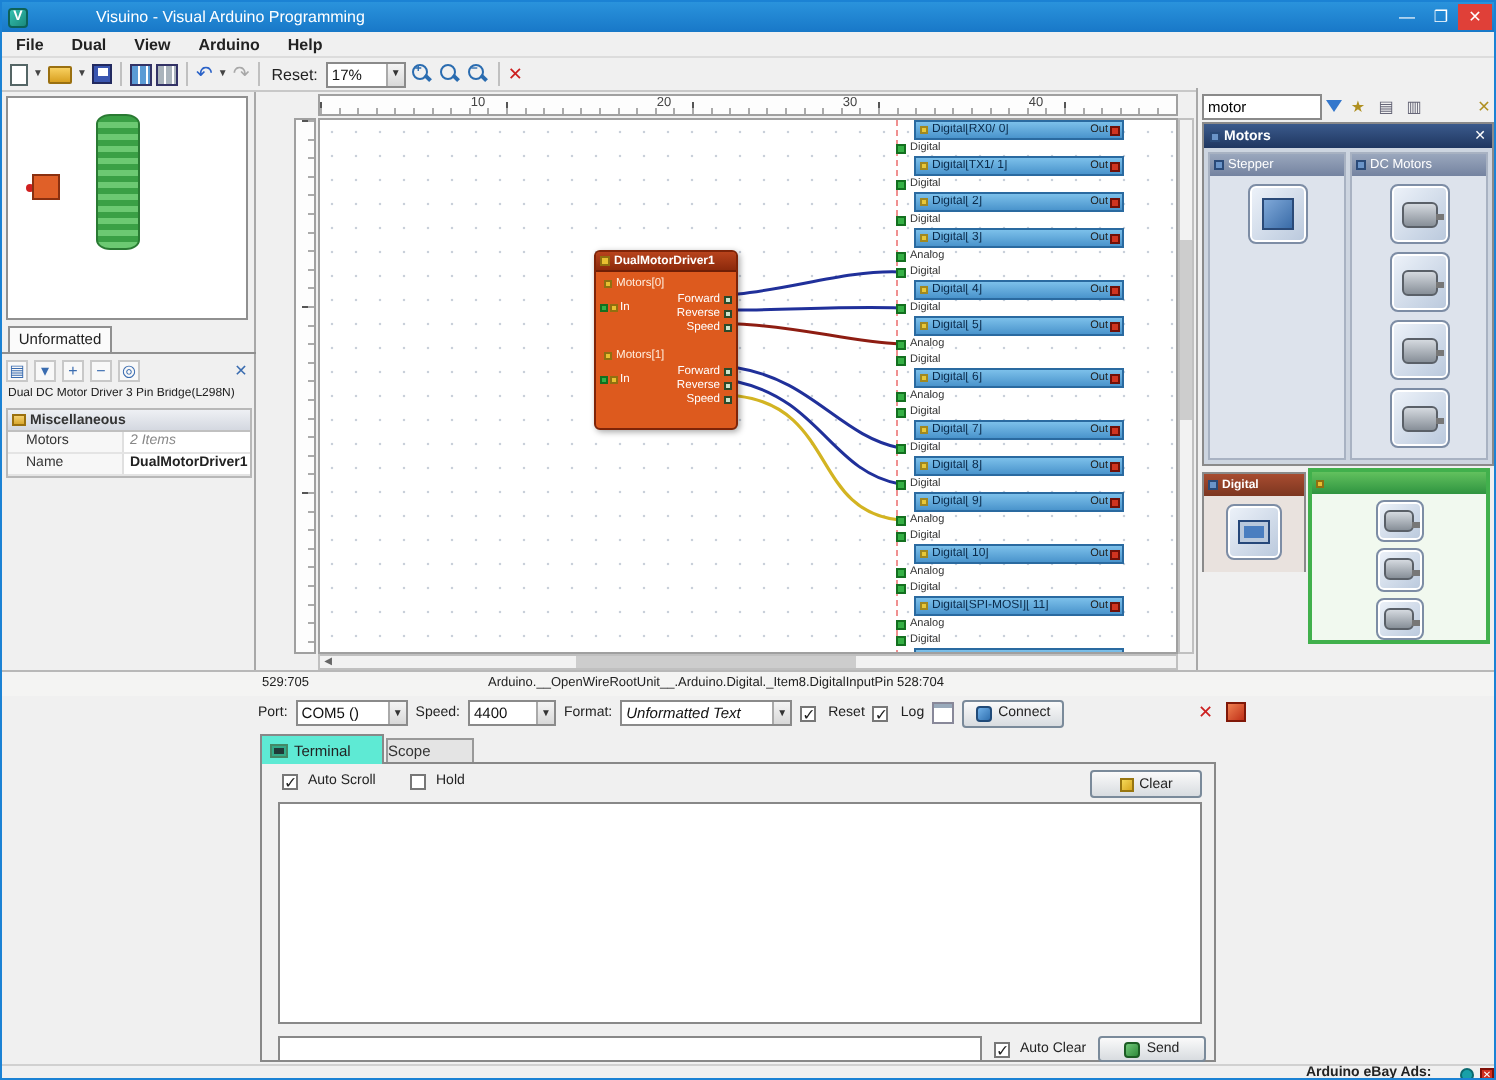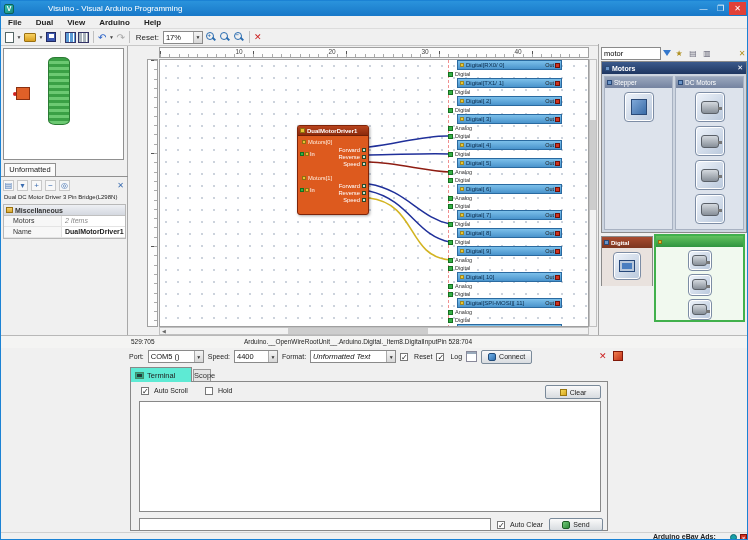--- a/index.html
+++ b/index.html
@@ -175,22 +175,22 @@
   .cbl { font-size:7px; color:#222; margin-left:2px; }
   .btn { height:14px; background:linear-gradient(180deg,#fafafa,#d8dce0); border:1px solid #7a8a9a; border-radius:2px;
     display:flex; align-items:center; justify-content:center; gap:3px; font-size:7px; color:#222; padding:0 6px; }
   .plugico { width:8px; height:8px; background:linear-gradient(135deg,#70b0e8,#3070b0); border:1px solid #204a78; border-radius:2px; }
   .logico { width:11px; height:11px; background:#fff; border:1px solid #889; box-shadow:inset 0 2px 0 #9ab; }
   .stopico { width:10px; height:10px; background:linear-gradient(135deg,#f08050,#c03018); border:1px solid #801808; }
   .tabs { position:absolute; left:129px; top:366px; }
   .tab1 { position:absolute; left:0; top:0; width:62px; height:15px; background:#5eead4; border:1px solid #888;
     border-bottom:none; display:flex; align-items:center; gap:3px; padding-left:4px; font-size:7.5px; color:#222; z-index:2; }
   .tabico { width:9px; height:7px; background:#203a38; border:1px solid #486; box-shadow:inset 0 0 0 1px #3a8; }
-  .tab2 { position:absolute; left:63px; top:2px; width:18px; height:13px; background:#e4e4e4; border:1px solid #999;
-    font-size:7.5px; color:#333; text-align:right; line-height:12px; }
+  .tab2 { position:absolute; left:63px; top:2px; width:44px; height:13px; background:#e4e4e4; border:1px solid #999;
+    font-size:7.5px; color:#333; text-align:left; line-height:12px; }
   .tabpanel { position:absolute; left:129px; top:380px; width:478px; height:150px; border:1px solid #888; background:#f0f0f0; }
   .terminalbox { position:absolute; left:8px; top:19px; width:462px; height:111px; background:#fff; border:1px solid #888; }
   .sendinput { position:absolute; left:8px; top:136px; width:352px; height:13px; border:1px solid #888; font-size:7px; padding:0 2px;
     font-family:"Liberation Sans",sans-serif; }
   .clearico { width:7px; height:7px; background:linear-gradient(135deg,#f4d858,#d8a820); border:1px solid #987610; }
   .sendico { width:8px; height:8px; background:linear-gradient(135deg,#70c878,#2f8a3a); border:1px solid #1c5c24; border-radius:2px; }
   .footer { position:absolute; left:0; top:531px; width:100%; height:9px; background:#f0f0f0; border-top:1px solid #d0d0d0; }
   .adslabel { position:absolute; left:652px; top:0; font-size:7px; font-weight:bold; color:#222; }
   .adico1 { position:absolute; left:729px; top:1px; width:7px; height:7px; border-radius:50%; background:#18a0a8; border:1px solid #0c6a70; }
   .adico2 { position:absolute; left:739px; top:1px; width:7px; height:7px; background:#d03020; border:1px solid #801008;

